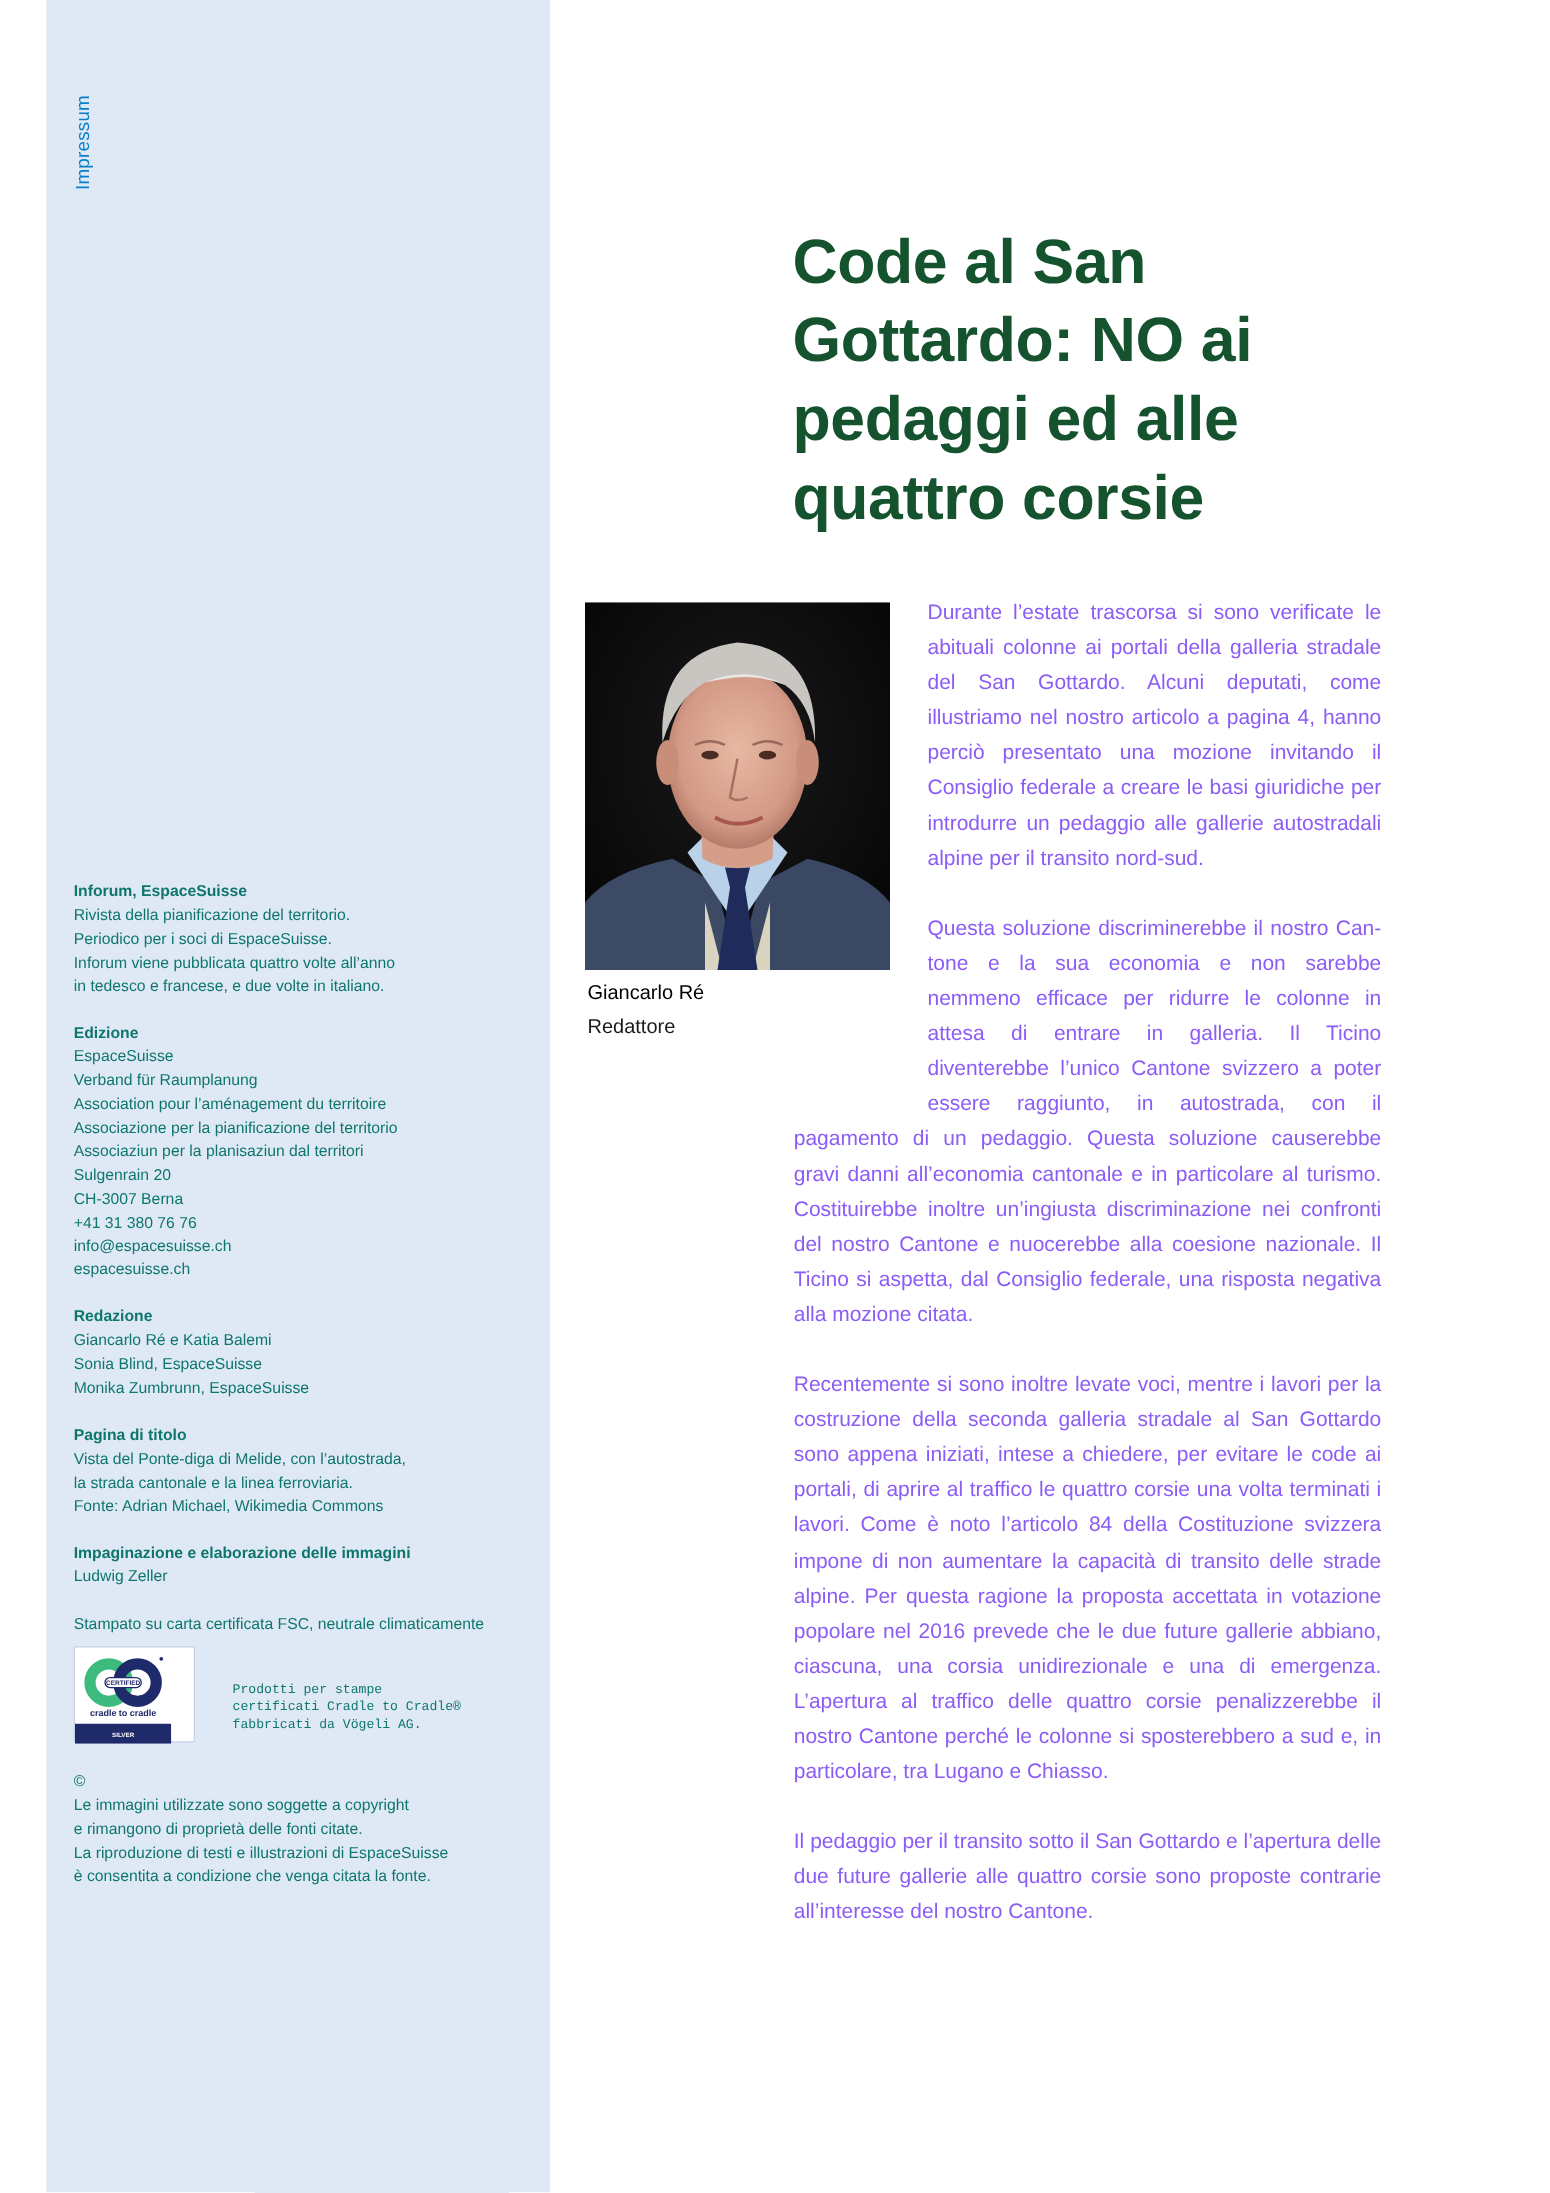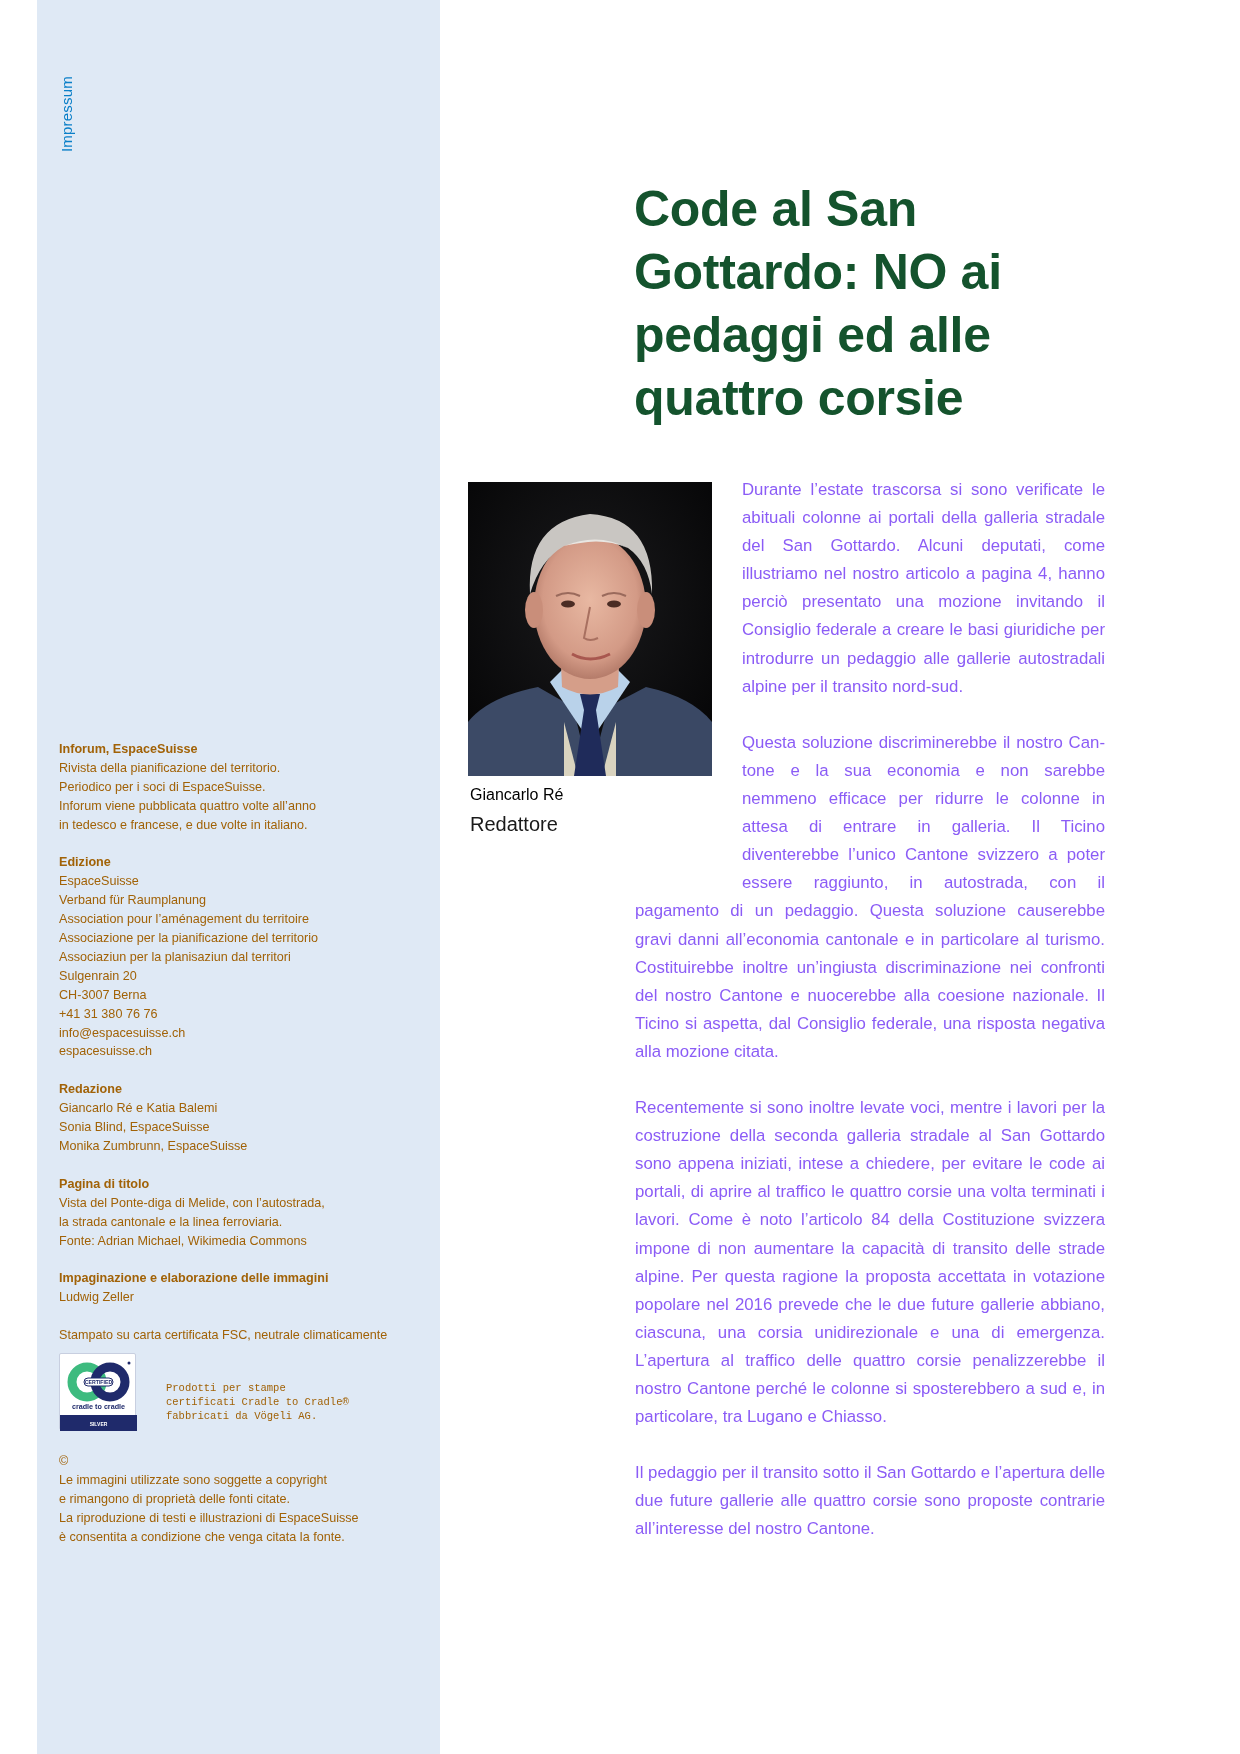--- a/index.html
+++ b/index.html
@@ -10,30 +10,30 @@
       position: absolute; left: 37px; top: 0; width: 403px; height: 1754px;
       background: #dfe9f5;
     }
     .section-label {
       position: absolute; left: 58px; top: 152px;
       transform: rotate(-90deg); transform-origin: left top;
       color: #0a7fc8; font-size: 15px; font-weight: 400; letter-spacing: 0.2px;
       white-space: nowrap;
     }
     .impressum {
-      position: absolute; left: 59px; top: 740px; width: 360px;
-      font-size: 12.6px; line-height: 18.9px; color: #a16207;
+      position: absolute; left: 59px; top: 704px; width: 360px;
+      font-size: 12.6px; line-height: 18.9px; color: #0f766e;
     }
     .imp-block { margin-bottom: 18.9px; }
     .imp-head { font-weight: 700; }
     .imp-line { display: block; white-space: nowrap; }
 
     .c2c-row { display: flex; align-items: center; margin-bottom: 22px; margin-top: 2px; }
     .c2c-logo {
-      width: 77px; height: 77px; background: #ffffff; border: 1px solid #c8cfe0;
+      width: 97px; height: 77px; background: #ffffff; border: 1px solid #c8cfe0;
       position: relative; border-radius: 2px; flex: 0 0 auto;
     }
     .c2c-logo svg { position: absolute; left: 0; top: 0; }
     .c2c-text {
       margin-left: 30px; margin-top: 22px; font-size: 10.5px; line-height: 14px;
       font-family: Liberation Mono, monospace;
     }
 
     .title {
       position: absolute; left: 634px; top: 178px; width: 480px;
@@ -43,21 +43,21 @@
 
     .portrait {
       position: absolute; left: 468px; top: 482px; width: 244px; height: 294px;
       background: #0b0b0c; overflow: hidden;
     }
     .caption-name {
       position: absolute; left: 470px; top: 786px; color: #000000;
       font-size: 16px; font-weight: 400;
     }
     .caption-role {
-      position: absolute; left: 470px; top: 813px; color: #1a1a1a; font-size: 20px;
+      position: absolute; left: 470px; top: 813px; color: #1a1a1a; font-size: 16px;
     }
 
     .body-text {
       position: absolute; left: 635px; top: 476px; width: 470px;
       font-size: 16.8px; line-height: 28.1px; color: #8b5cf6; text-align: justify;
       hyphens: manual;
     }
     .float-spacer { float: left; width: 107px; height: 394px; }
     .body-text p { margin-bottom: 28.1px; }
   </style>

